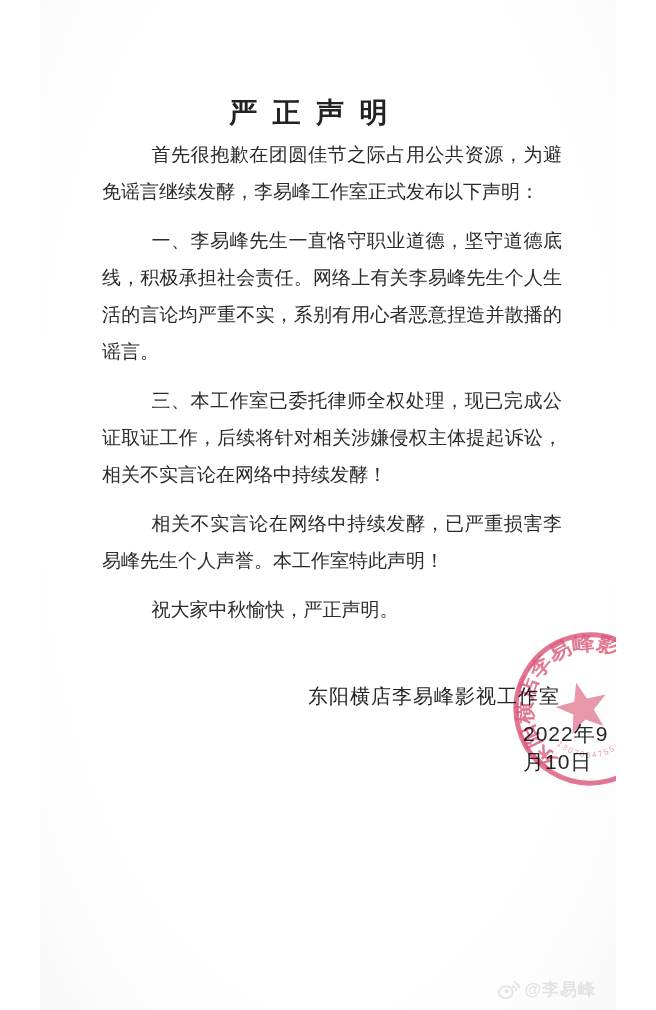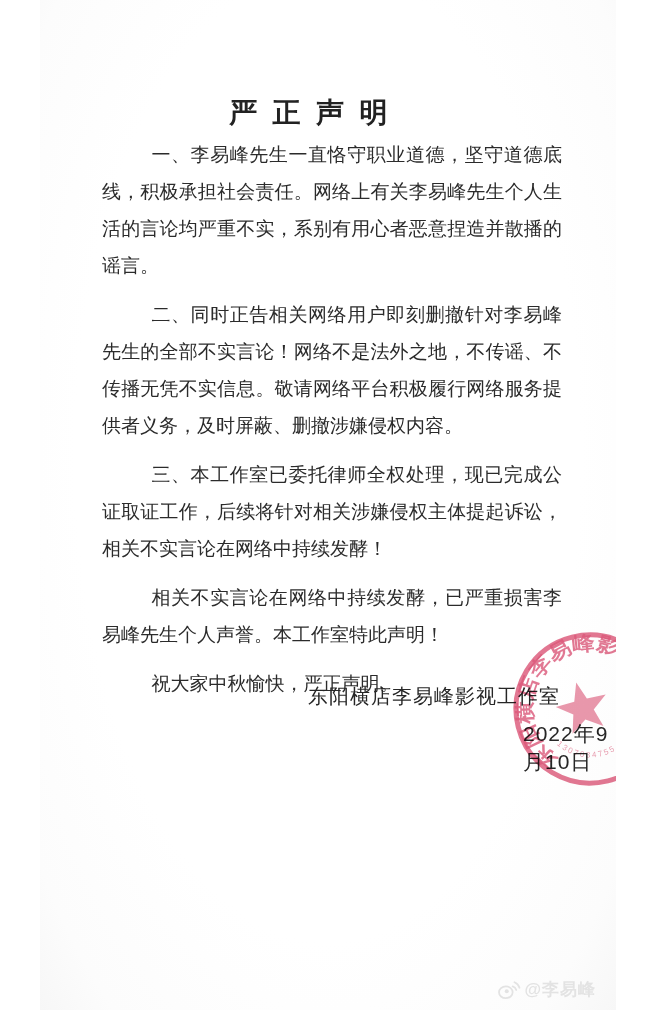--- a/index.html
+++ b/index.html
@@ -58,22 +58,22 @@
   .watermark svg { display:block; }
 </style>
 </head>
 <body>
 
 <div class="page">
 
   <div class="title">严正声明</div>
 
   <div class="body-text">
+    <p>首先很抱歉在团圆佳节之际占用公共资源，为避免谣言继续发酵，李易峰工作室正式发布以下声明：</p>
     <p>一、李易峰先生一直恪守职业道德，坚守道德底线，积极承担社会责任。网络上有关李易峰先生个人生活的言论均严重不实，系别有用心者恶意捏造并散播的谣言。</p>
-    <p>二、同时正告相关网络用户即刻删撤针对李易峰先生的全部不实言论！网络不是法外之地，不传谣、不传播无凭不实信息。敬请网络平台积极履行网络服务提供者义务，及时屏蔽、删撤涉嫌侵权内容。</p>
     <p>三、本工作室已委托律师全权处理，现已完成公证取证工作，后续将针对相关涉嫌侵权主体提起诉讼，相关不实言论在网络中持续发酵！</p>
     <p>相关不实言论在网络中持续发酵，已严重损害李易峰先生个人声誉。本工作室特此声明！</p>
     <p>祝大家中秋愉快，严正声明。</p>
   </div>
 
   <div class="sign-name">东阳横店李易峰影视工作室</div>
   <div class="sign-date">2022年9月10日</div>
 
   <div class="seal">
     <svg viewBox="0 0 166 166" xmlns="http://www.w3.org/2000/svg">

